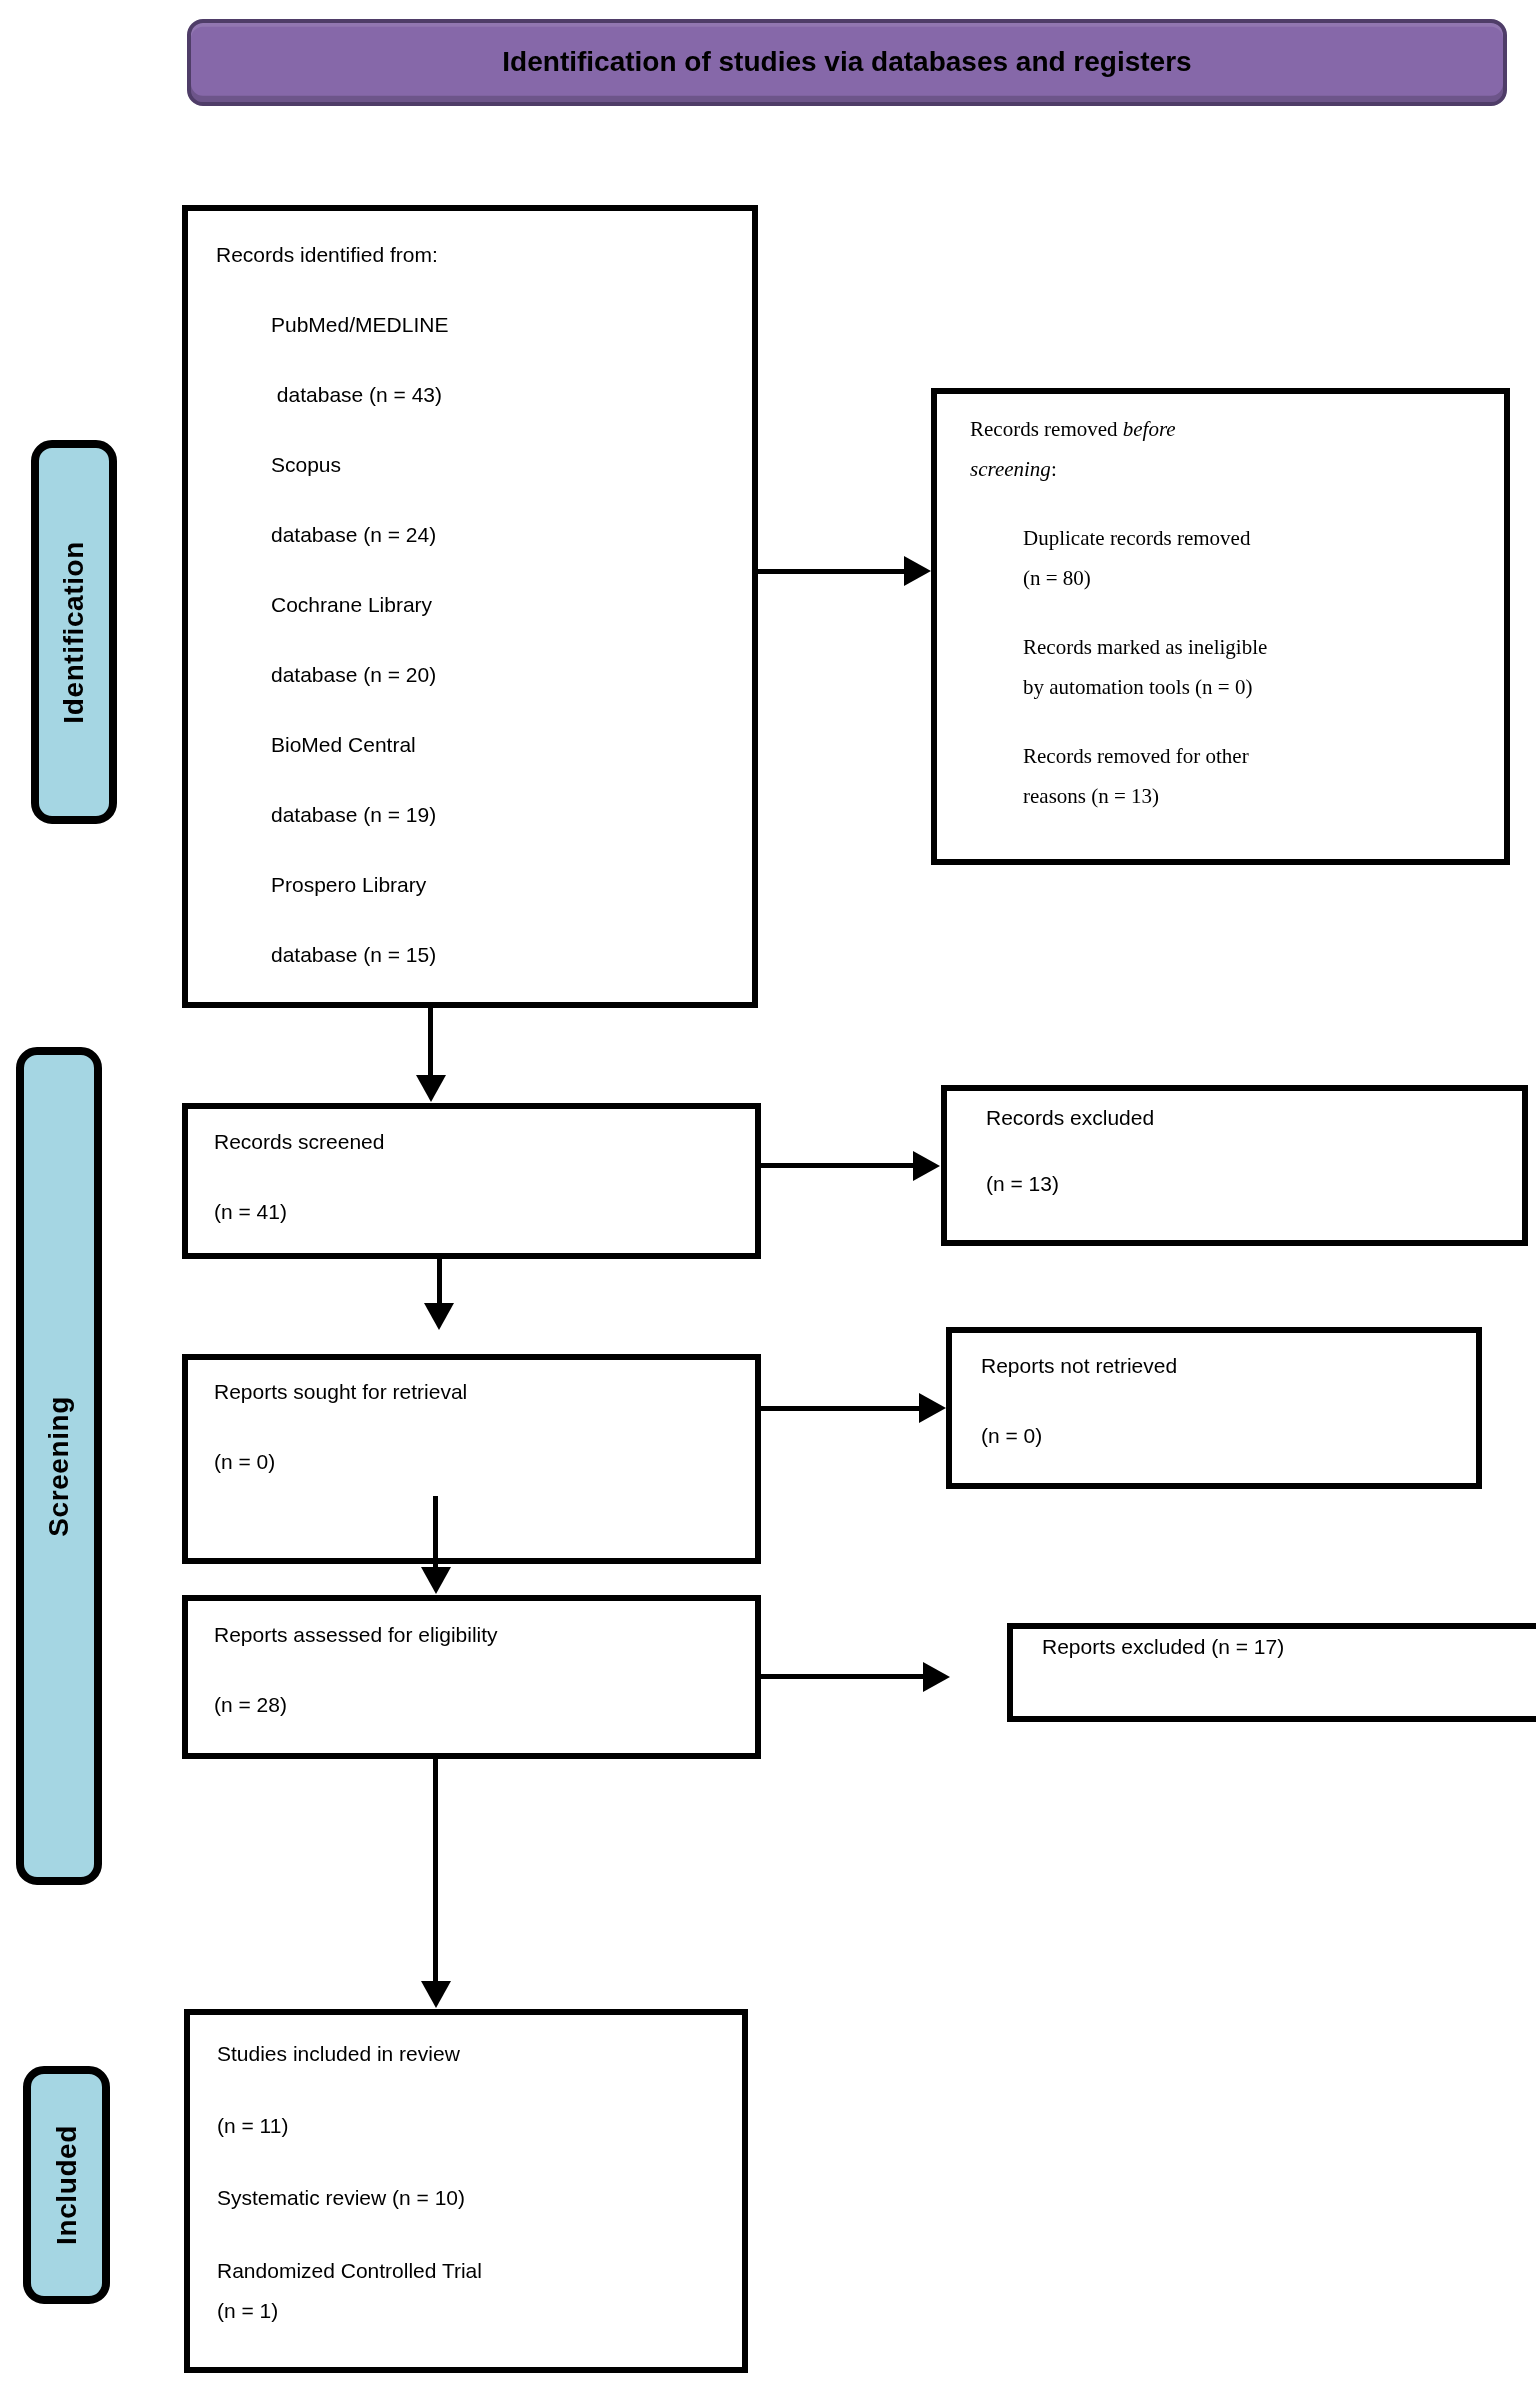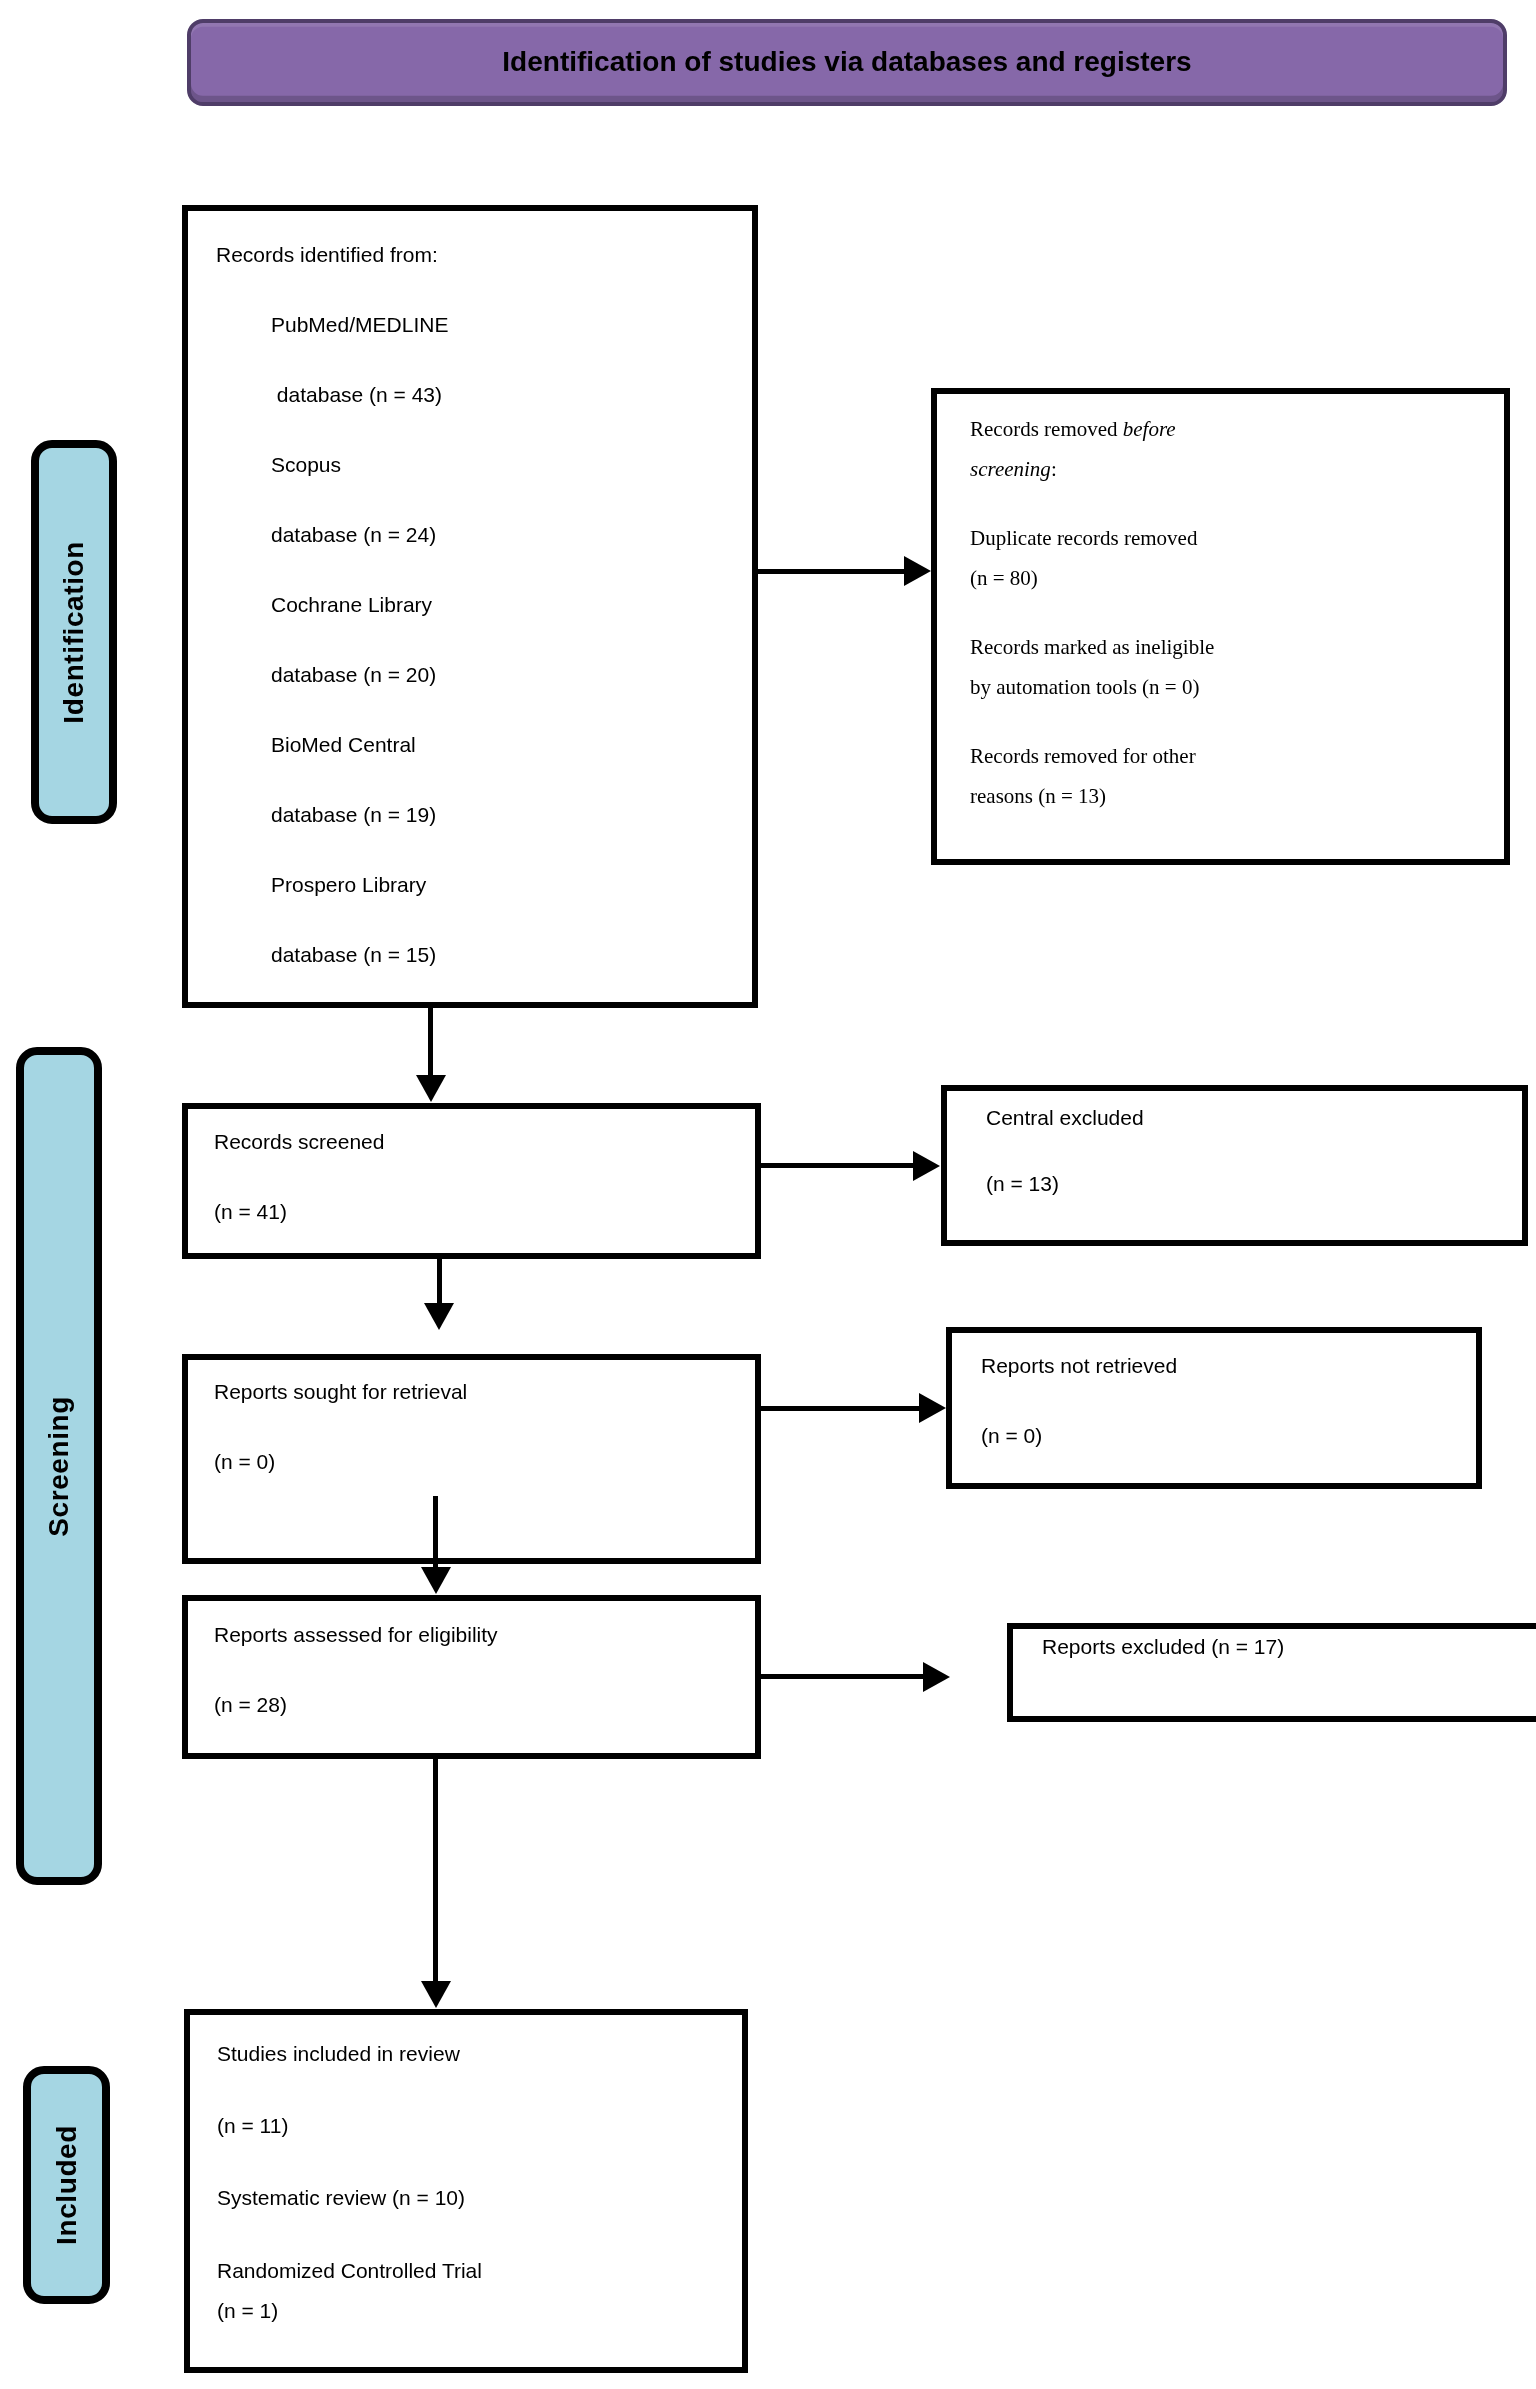--- a/index.html
+++ b/index.html
@@ -64,21 +64,21 @@
                             display: flex; }
   #box-studies-included   { left: 184px;  top: 2009px; width: 564px; height: 364px; padding: 2.5px 17.4px 0 27px; }
 
   
   .ln   { white-space: pre-wrap; line-height: 70px; }
   .ind  { margin-left: 55px; }
   .rowtitle { line-height: 36px; white-space: pre-wrap; }
   .rowcount { line-height: 36px; margin-top: 34px; white-space: pre-wrap; }
   #box-records-excluded .rowcount { margin-top: 30px; }
   .para { line-height: 40px; font-family: Liberation Serif, serif; }
-  .para.item { margin-top: 29px; }
+  .para.item { margin-left: 53px; margin-top: 29px; }
   .pl { white-space: pre-wrap; }
   .it { font-style: italic; }
   #box-studies-included .ln { line-height: 72px; }
   #box-studies-included .ln.tight { line-height: 40px; }
   #box-studies-included .ln.gap-top { margin-top: 17.4px; }
 
   
   .hline, .vline { position: absolute; background: var(--line, #000); }
   .ah-right {
     position: absolute; width: 0; height: 0;
@@ -143,21 +143,21 @@
       <div class="pl">Records removed for other</div>
       <div class="pl">reasons (n = 13)</div>
     </div>
   </div>
 
   <div class="box" id="box-records-screened">
     <div class="rowtitle">Records screened</div>
     <div class="rowcount">(n = 41)</div>
   </div>
   <div class="box" id="box-records-excluded">
-    <div class="rowtitle">Central excluded</div>
+    <div class="rowtitle">Records excluded</div>
     <div class="rowcount">(n = 13)</div>
   </div>
 
   <div class="box" id="box-reports-sought">
     <div class="rowtitle">Reports sought for retrieval</div>
     <div class="rowcount">(n = 0)</div>
   </div>
   <div class="box" id="box-reports-not-retrieved">
     <div class="rowtitle">Reports not retrieved</div>
     <div class="rowcount">(n = 0)</div>

